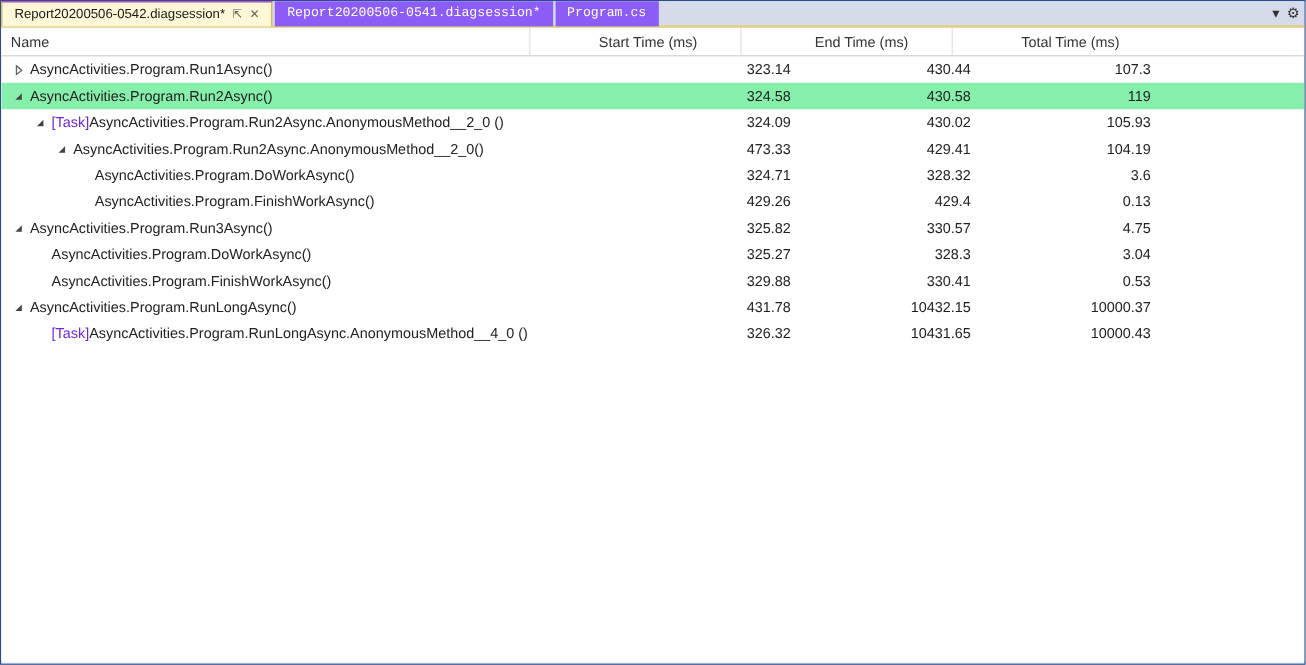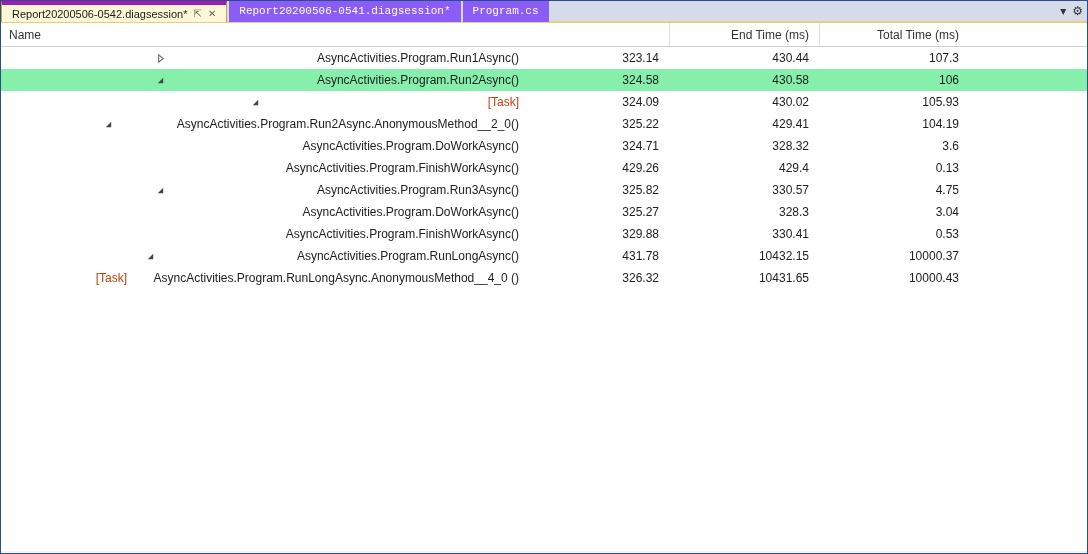--- a/index.html
+++ b/index.html
@@ -24,21 +24,21 @@
       display: flex;
       align-items: center;
       padding: 0 10px;
       height: 22px;
       font-size: 11px;
       cursor: pointer;
       color: #1a1a1a;
     }
     .tab.active {
       background: #fef7d8;
-      border-top: 5px solid #a21caf;
+      border-top: 2px solid #a21caf;
       border-left: 1px solid #cba740;
       border-right: 1px solid #cba740;
     }
     .tab.inactive {
       background: #8b5cf6;
       color: #fff;
       margin-left: 2px;
       font-family: Liberation Mono, monospace;
     }
     .tab .pin-icon, .tab .close-icon {
@@ -59,57 +59,57 @@
       height: calc(100% - 24px);
       overflow: auto;
     }
     .header-row {
       display: flex;
       border-bottom: 1px solid #d0d0d0;
       height: 24px;
       align-items: center;
       background: #fff;
       color: #333;
+      gap: 26px;
     }
     .col-name { flex: 1; padding-left: 8px; }
     .col-num { width: 150px; text-align: right; padding-right: 10px; border-left: 1px solid #e0e0e0; height: 100%; display:flex; align-items:center; justify-content:flex-end; }
     .row {
       display: flex;
       height: 22px;
       align-items: center;
       color: #222;
     }
     .row.selected { background: #86efac; }
     .row .name-cell {
       flex: 1;
       display: flex;
       align-items: center;
       padding-left: 8px;
       overflow: hidden;
       white-space: nowrap;
-      justify-content: space-between;
     }
     .row .num-cell {
       width: 150px;
       text-align: right;
       padding-right: 10px;
     }
     .expander {
       width: 12px;
       height: 12px;
       display: inline-flex;
       align-items: center;
       justify-content: center;
       margin-right: 4px;
       cursor: pointer;
       color: #555;
     }
     .expander svg { width: 9px; height: 9px; }
     .indent { display: inline-block; }
-    .task-prefix { color: #c2410c; }
+    .task-prefix { color: #6d28d9; }
     .header-end { width: 118px; }
   </style>
 </head>
 <body>
 
 <div class="tabbar">
   <div class="tab active">
     <span>Report20200506-0542.diagsession*</span>
     <span class="pin-icon">⇱</span>
     <span class="close-icon">✕</span>
@@ -122,20 +122,21 @@
   </div>
   <div class="titlebar-right">
     <span>▾</span>
     <span>⚙</span>
   </div>
 </div>
 
 <div class="content">
   <div class="header-row">
     <div class="col-name">Name</div>
+    <div class="col-num">Start Time (ms)</div>
     <div class="col-num">End Time (ms)</div>
     <div class="col-num">Total Time (ms)</div>
     <div class="header-end"></div>
   </div>
   <div id="rows-container">
       <div class="row">
         <div class="name-cell">
           <span class="indent" style="width: 0px;"></span>
           <span class="expander">
             <svg viewBox="0 0 10 10">
@@ -154,49 +155,50 @@
           <span class="indent" style="width: 0px;"></span>
           <span class="expander">
             <svg viewBox="0 0 10 10">
               <polygon points="2,8 8,8 8,2" fill="#444"></polygon>
             </svg>
           </span>
           <span>AsyncActivities.Program.Run2Async()</span>
         </div>
         <div class="num-cell">324.58</div>
         <div class="num-cell">430.58</div>
-        <div class="num-cell">106</div>
+        <div class="num-cell">119</div>
         <div style="width: 118px;"></div>
       </div>
       <div class="row">
         <div class="name-cell">
           <span class="indent" style="width: 18px;"></span>
           <span class="expander">
             <svg viewBox="0 0 10 10">
               <polygon points="2,8 8,8 8,2" fill="#444"></polygon>
             </svg>
           </span>
           <span class="task-prefix">[Task] </span>
+          <span>AsyncActivities.Program.Run2Async.AnonymousMethod__2_0 ()</span>
         </div>
         <div class="num-cell">324.09</div>
         <div class="num-cell">430.02</div>
         <div class="num-cell">105.93</div>
         <div style="width: 118px;"></div>
       </div>
       <div class="row">
         <div class="name-cell">
           <span class="indent" style="width: 36px;"></span>
           <span class="expander">
             <svg viewBox="0 0 10 10">
               <polygon points="2,8 8,8 8,2" fill="#444"></polygon>
             </svg>
           </span>
           <span>AsyncActivities.Program.Run2Async.AnonymousMethod__2_0()</span>
         </div>
-        <div class="num-cell">325.22</div>
+        <div class="num-cell">473.33</div>
         <div class="num-cell">429.41</div>
         <div class="num-cell">104.19</div>
         <div style="width: 118px;"></div>
       </div>
       <div class="row">
         <div class="name-cell">
           <span class="indent" style="width: 54px;"></span>
           <span class="expander"></span>
           <span>AsyncActivities.Program.DoWorkAsync()</span>
         </div>

